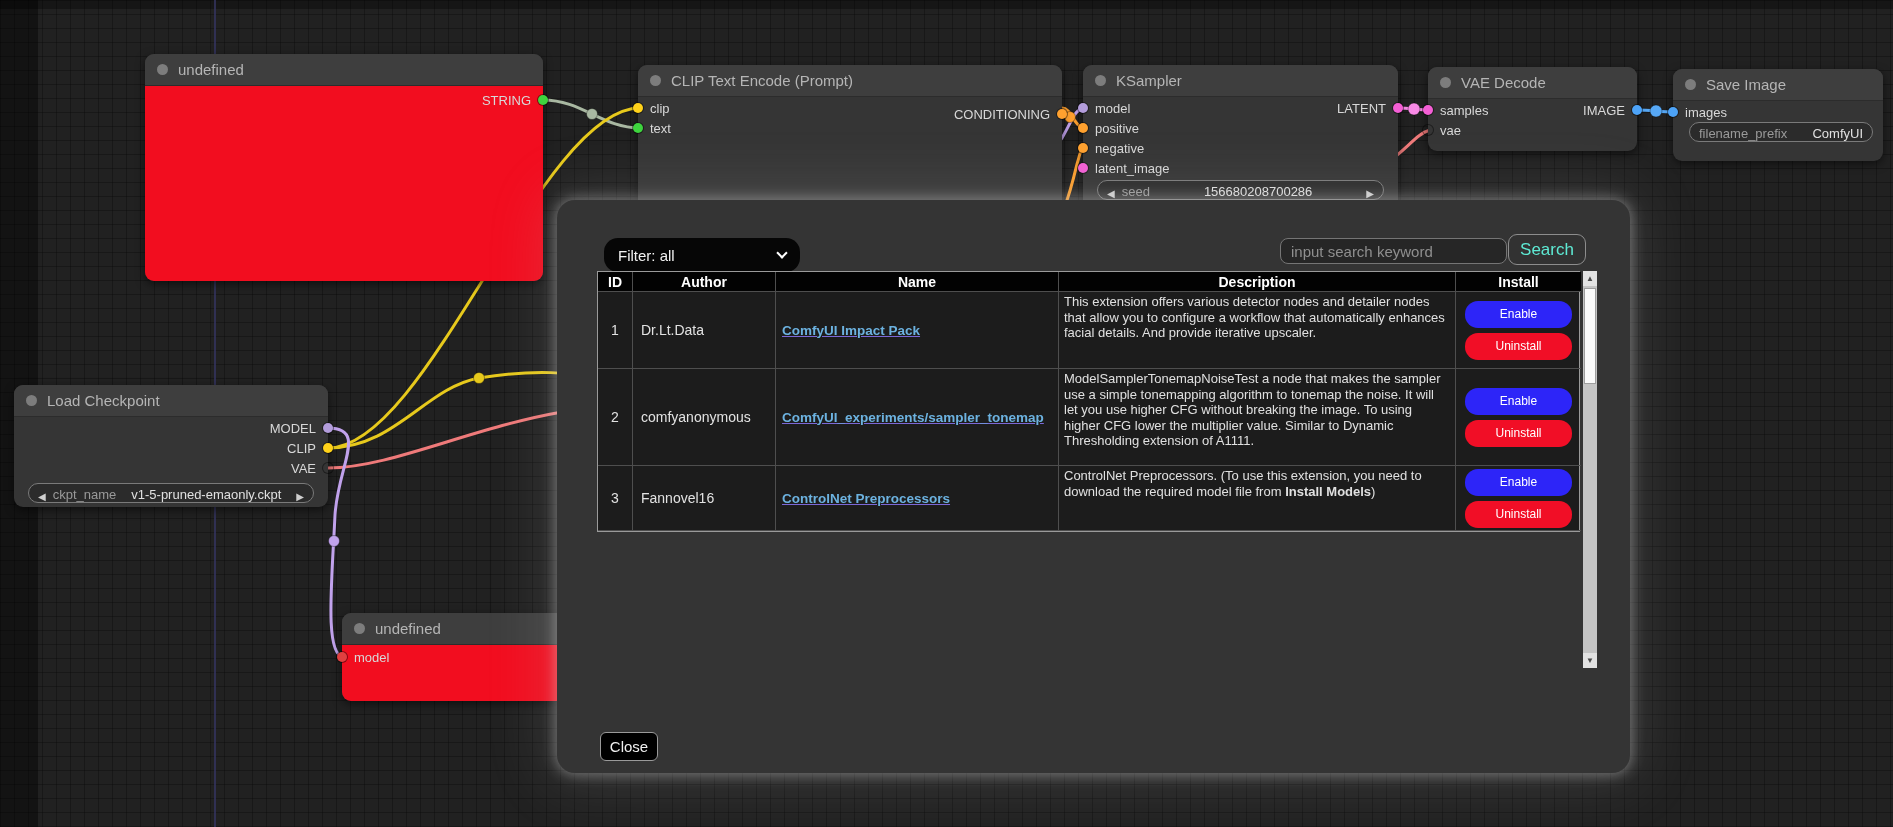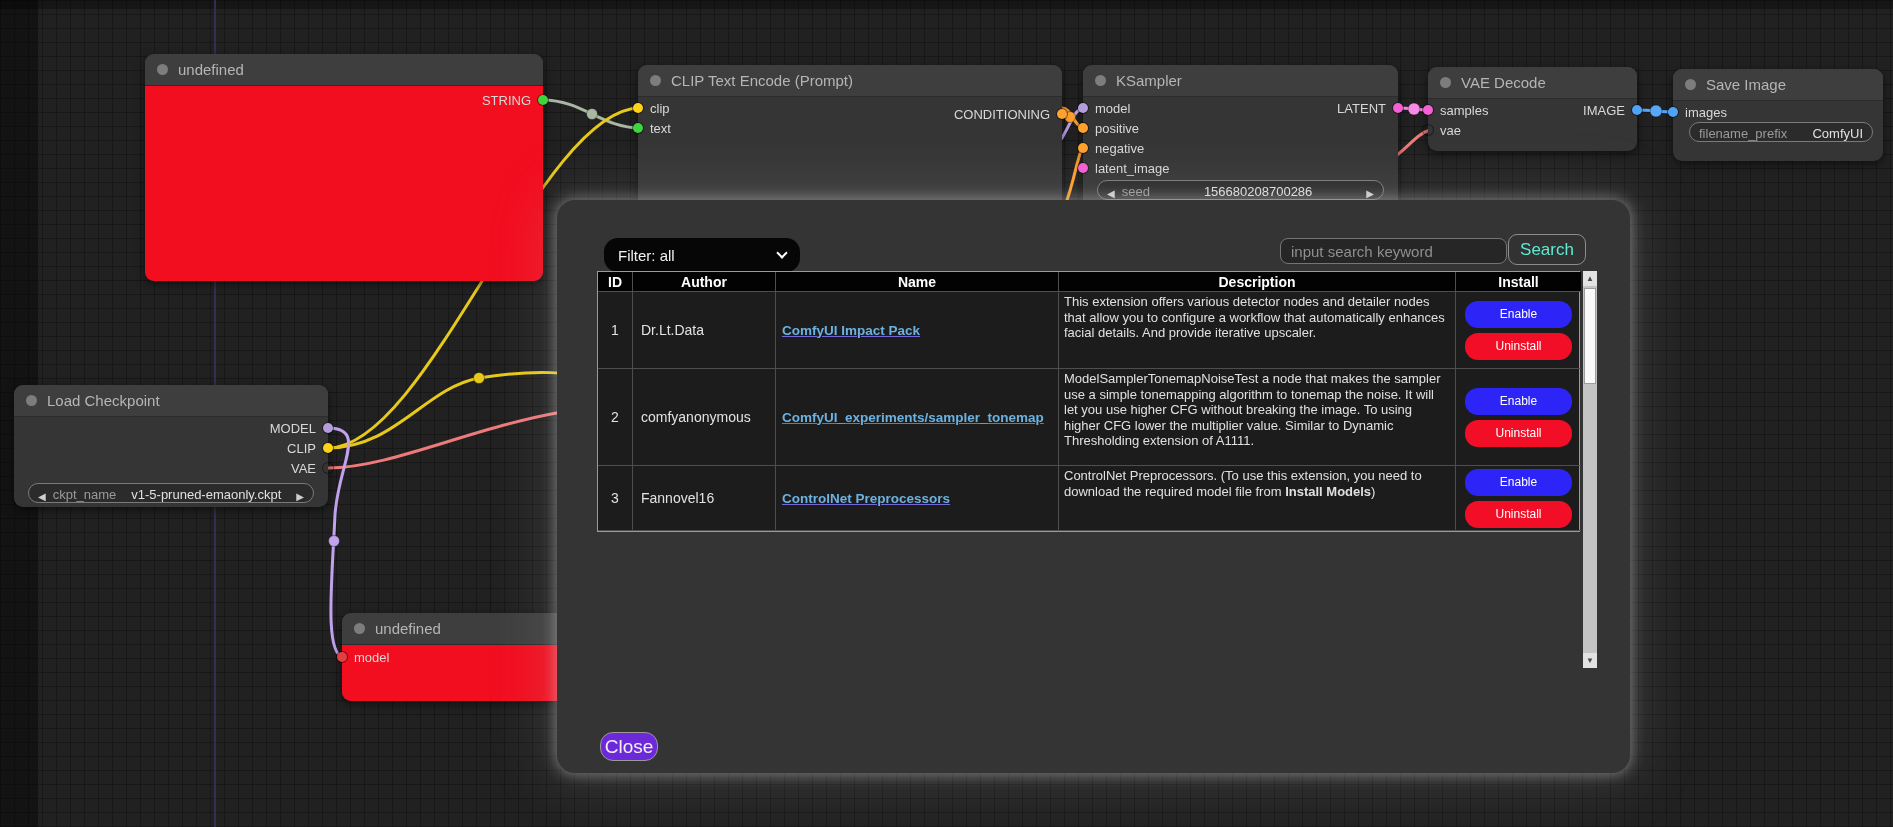--- a/index.html
+++ b/index.html
@@ -56,22 +56,22 @@
           transform:rotate(45deg); margin-left:auto; margin-top:-4px; }
   .search-input { position:absolute; left:723px; top:38px; width:227px; height:26px;
            background:#262626; border:1px solid #757575; border-radius:8px;
            color:#e8e8e8; font-size:15px; padding:0 10px; outline:none;
            font-family:"Liberation Sans", sans-serif; }
   .search-input::placeholder { color:#8f8f8f; }
   .search-btn { position:absolute; left:951px; top:34px; width:78px; height:31px;
            background:#323232; border:1px solid #8d8d8d; border-radius:9px;
            color:#5eead4; font-size:17px; cursor:pointer; font-family:"Liberation Sans", sans-serif; }
   .close-btn { position:absolute; left:43px; top:532px; width:58px; height:29px;
-           background:#6d28d9; border:1px solid #9a9a9a; border-radius:13px;
-           color:#f0f0f0; font-size:19px; cursor:pointer; font-family:"Liberation Sans", sans-serif; }
+           background:#000000; border:1px solid #9a9a9a; border-radius:6px;
+           color:#f0f0f0; font-size:15px; cursor:pointer; font-family:"Liberation Sans", sans-serif; }
 
   .ext-table { position:absolute; left:40px; top:71px; width:983px;
            display:grid; grid-template-columns:35px 143px 283px 397px 125px;
            grid-template-rows:20px 77px 97px 65px;
            border:1px solid #9a9a9a; background:#1c1c1c; font-size:13px; color:#e2e2e2; }
   .cell { border-right:1px solid #4e4e4e; border-bottom:1px solid #4e4e4e; overflow:hidden; }
   .cell:nth-child(5n) { border-right:none; }
   .hcell { background:#020202; color:#ffffff; font-weight:bold; font-size:14px;
            display:flex; align-items:center; justify-content:center; }
   .id-cell { display:flex; align-items:center; justify-content:center; font-size:14px; }

